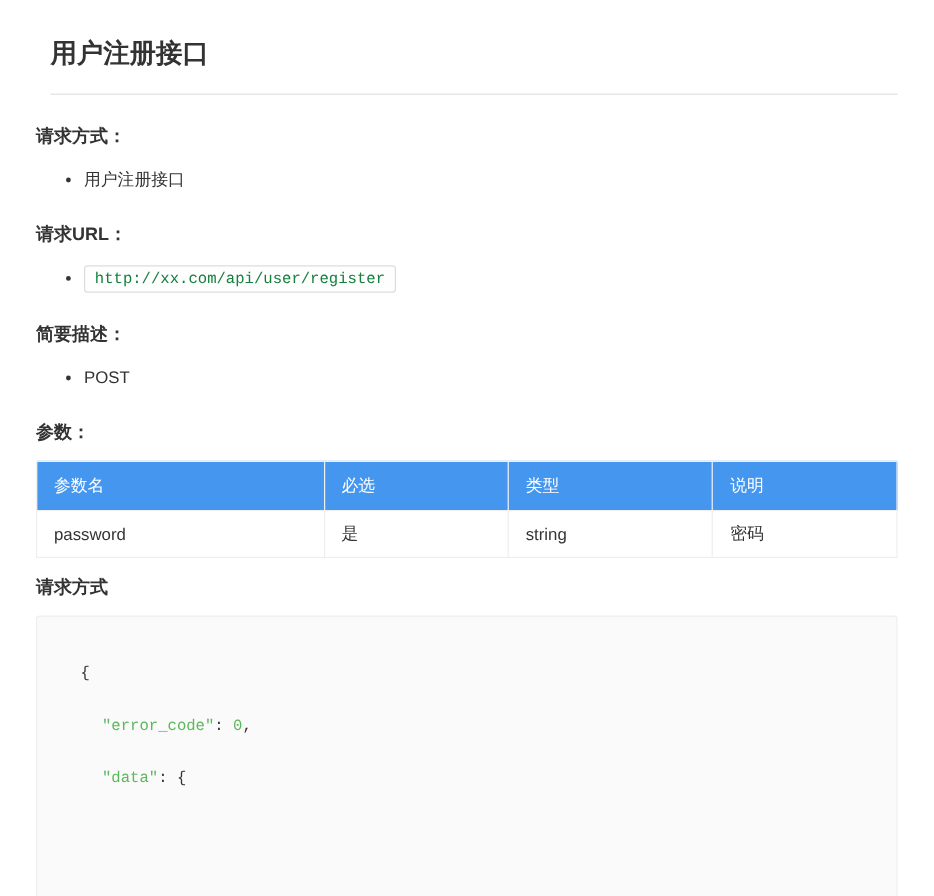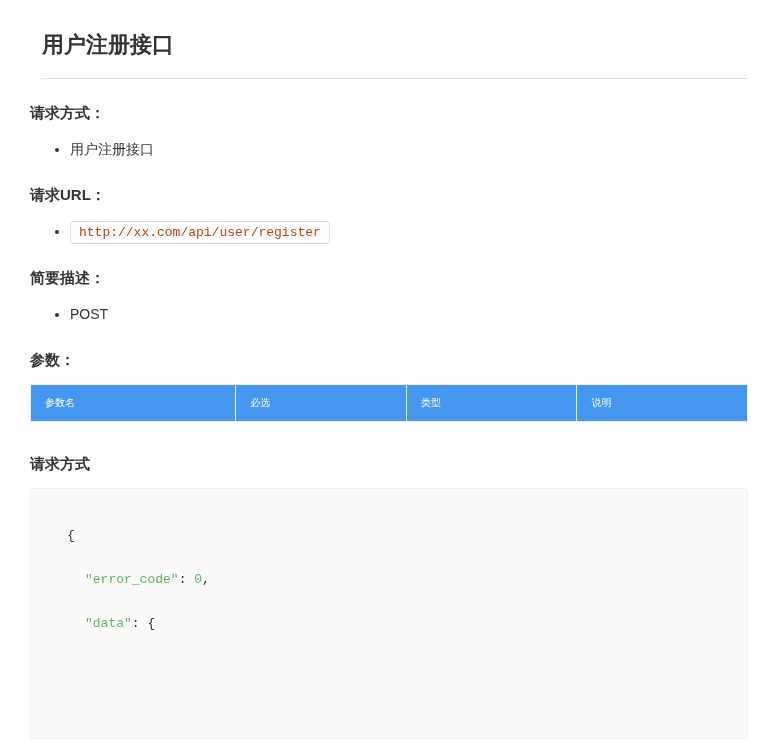--- a/index.html
+++ b/index.html
@@ -36,31 +36,31 @@
       margin-left: 40px;
       margin-bottom: 24px;
     }
     ul li {
       font-size: 14px;
       line-height: 1.8;
     }
     .code-inline {
       font-family: "Courier New", Consolas, monospace;
       font-size: 13px;
-      color: #c2410c;
+      color: #15803d;
       background: #fefefe;
       border: 1px solid #ddd;
       border-radius: 3px;
       padding: 3px 8px;
     }
     table {
       width: 100%;
       border-collapse: collapse;
-      margin-bottom: 33px;
-      font-size: 10px;
+      margin-bottom: 15px;
+      font-size: 14px;
     }
     table th {
       background: #4596ef;
       color: #fff;
       font-weight: normal;
       text-align: left;
       padding: 11px 14px;
       border: 1px solid #f0f0f0;
     }
     table td {
@@ -111,20 +111,26 @@
 <table>
   <thead>
     <tr>
       <th>参数名</th>
       <th>必选</th>
       <th>类型</th>
       <th>说明</th>
     </tr>
   </thead>
   <tbody>
+    <tr>
+      <td>password</td>
+      <td>是</td>
+      <td>string</td>
+      <td>密码</td>
+    </tr>
   </tbody>
 </table>
 
 <h4>请求方式</h4>
 <div class="code-block">
 <div class="indent1"><span class="tok-punc">{</span></div>
 <div class="indent2"><span class="tok-key">"error_code"</span><span class="tok-punc">: </span><span class="tok-num">0</span><span class="tok-punc">,</span></div>
 <div class="indent2"><span class="tok-key">"data"</span><span class="tok-punc">: </span><span class="tok-punc">{</span></div>
 
 

